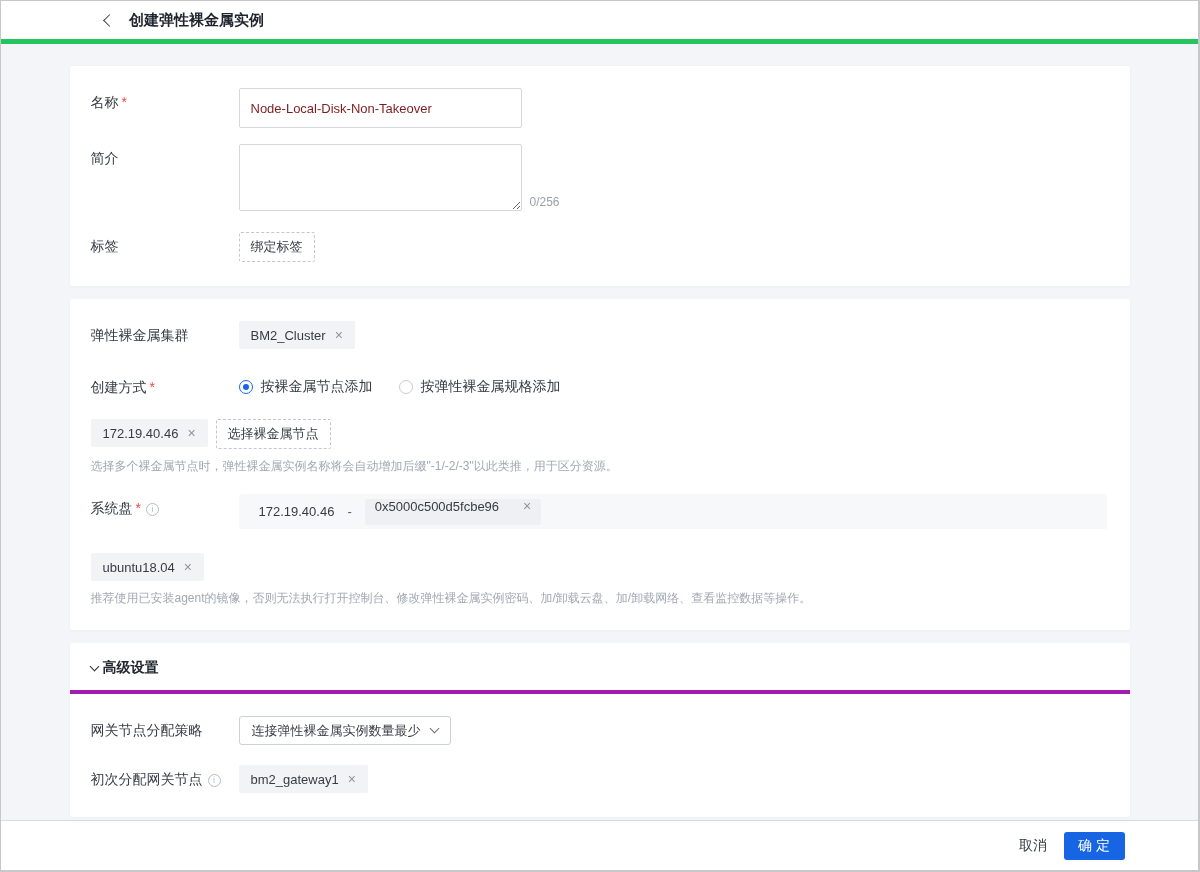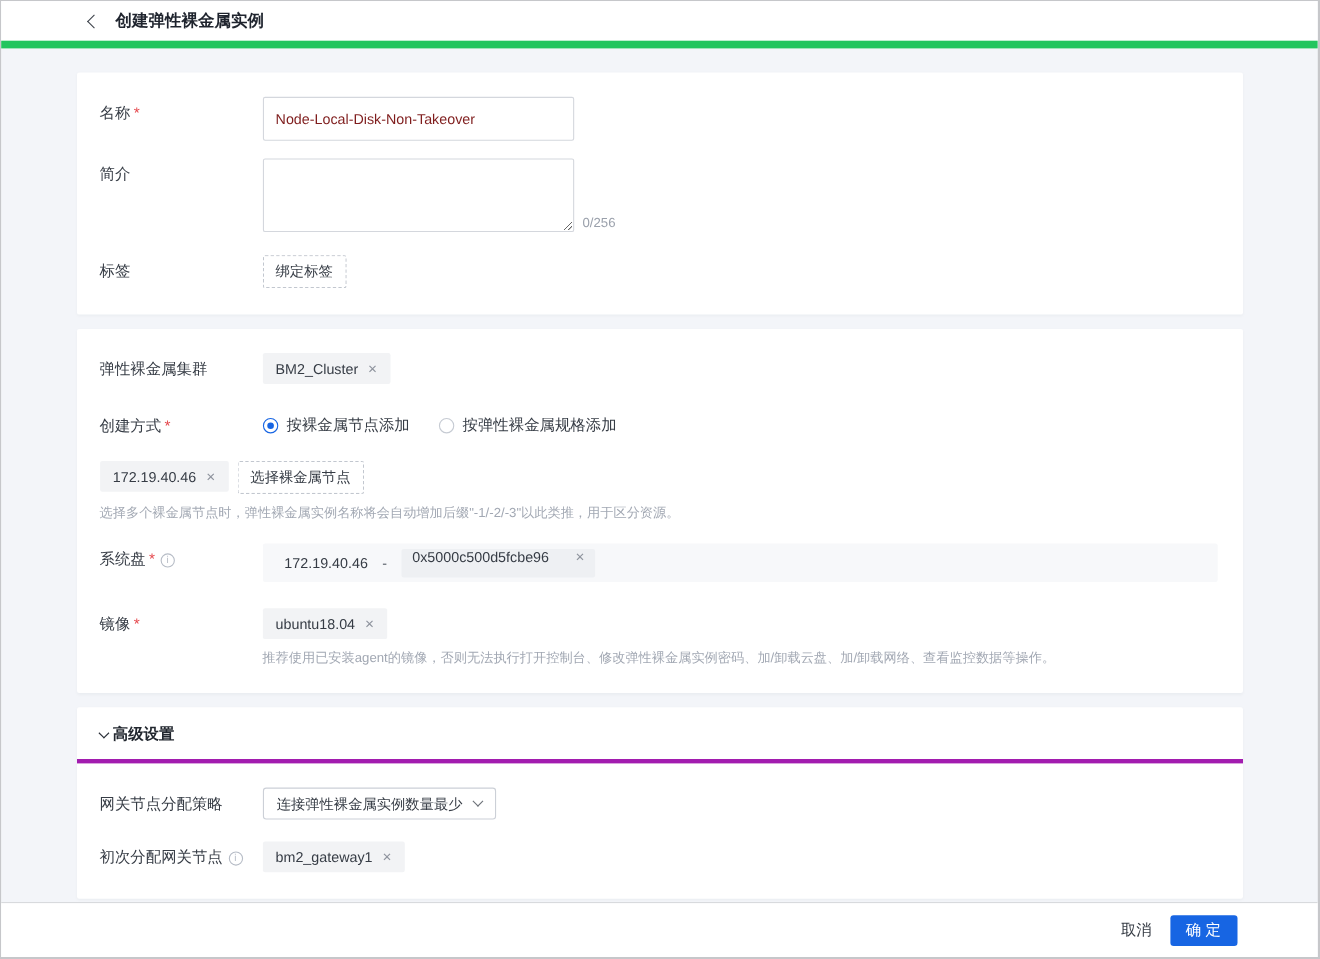--- a/index.html
+++ b/index.html
@@ -9,22 +9,22 @@
   .page {
     width:1200px; height:872px;
     border:1px solid #c6c7ca; border-right-width:2px; border-bottom-width:2px;
     background:#f3f5f9;
     display:flex; flex-direction:column;
     overflow:hidden;
   }
 
   
   .topbar {
-    flex:0 0 43px; background:#fff; border-bottom:7px solid #22c55e;
-    display:flex; align-items:center; padding-left:80px;
+    flex:0 0 43px; background:#fff; border-bottom:5px solid #22c55e;
+    display:flex; align-items:center; padding-left:104px;
   }
   .back-chev {
     width:9px; height:9px; display:inline-block;
     border-left:1.6px solid #3c414a; border-bottom:1.6px solid #3c414a;
     transform:rotate(45deg); margin-right:15px; cursor:pointer;
   }
   .page-title { font-size:15px; font-weight:bold; color:#1f242e; }
 
   
   .content { flex:1 1 auto; padding-top:22px; overflow:hidden; }
@@ -223,21 +223,20 @@
             <span class="disk-sep">-</span>
             <span class="disk-tag">
               <span>0x5000c500d5fcbe96</span>
               <span class="tag-x">×</span>
             </span>
           </div>
         </div>
       </div>
 
       <div class="row mb0">
-        <div class="lbl"><span>镜像</span><span class="req">*</span></div>
         <div>
           <span class="tag">
             <span>ubuntu18.04</span>
             <span class="tag-x">×</span>
           </span>
           <div class="hint">推荐使用已安装agent的镜像，否则无法执行打开控制台、修改弹性裸金属实例密码、加/卸载云盘、加/卸载网络、查看监控数据等操作。</div>
         </div>
       </div>
     </div>
 

